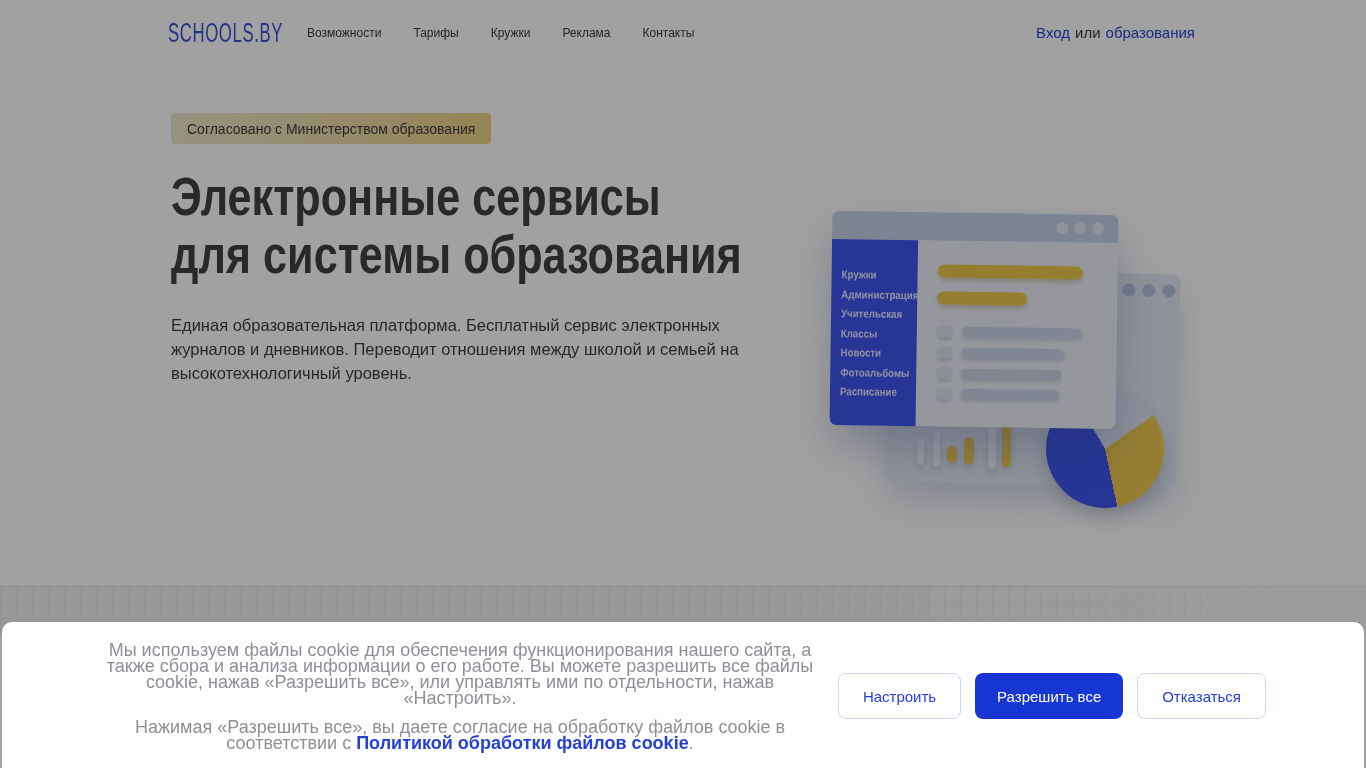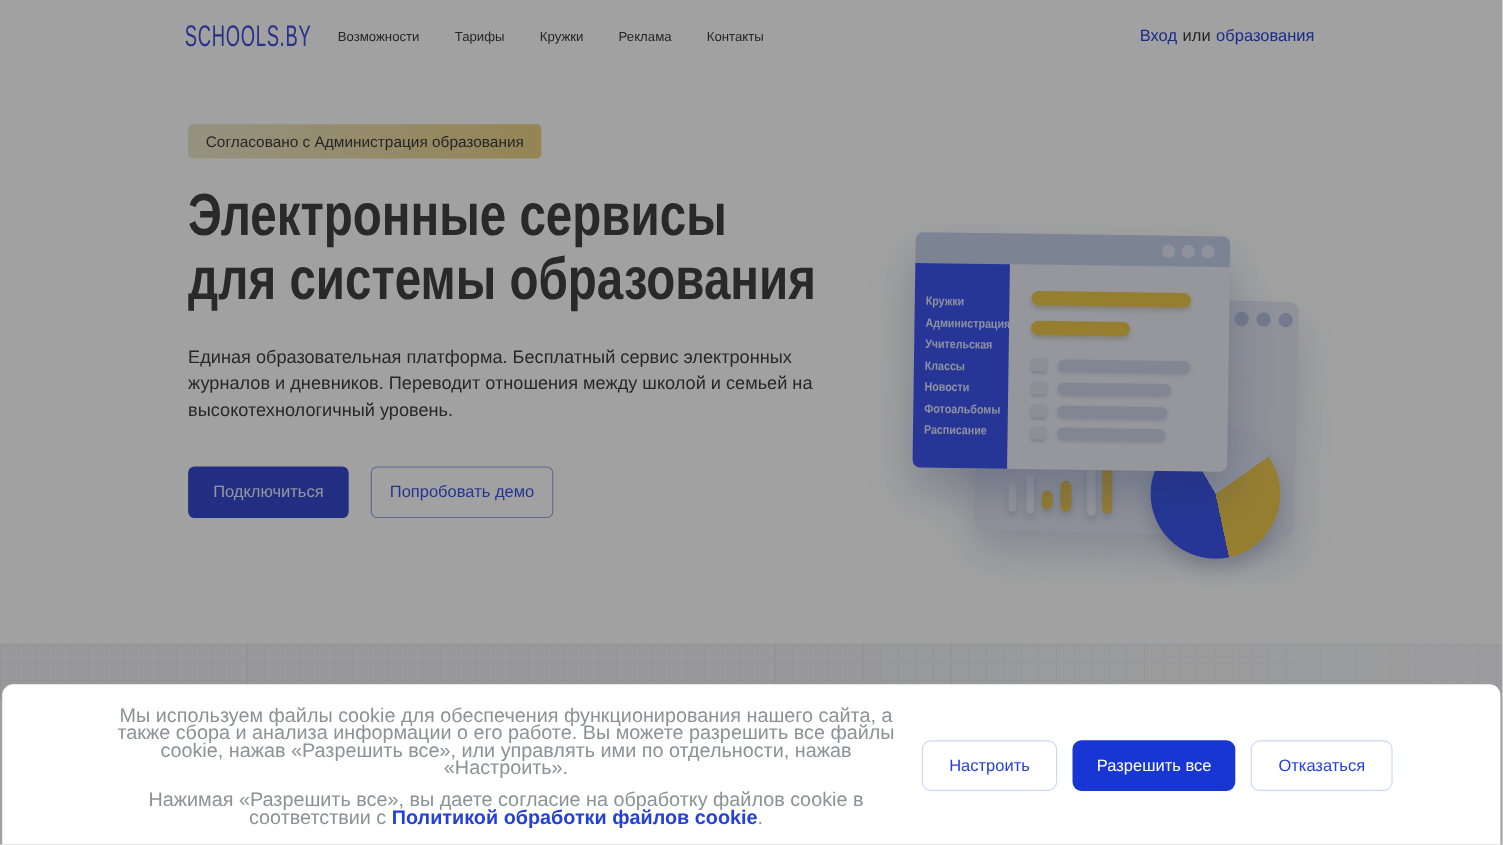--- a/index.html
+++ b/index.html
@@ -102,30 +102,26 @@
       <a>Контакты</a>
     </div>
     <div class="auth">
       <span class="lnk">Вход</span>
       <span class="or">или</span>
       <span class="lnk">образования</span>
     </div>
   </div>
 
   <div class="hero">
-    <div class="badge">Согласовано с Администрация образования</div>
+    <div class="badge">Согласовано с Министерством образования</div>
     <div class="h1">
       <span>Электронные сервисы</span>
       <span>для системы образования</span>
     </div>
     <p class="hero-p">Единая образовательная платформа. Бесплатный сервис электронных журналов и дневников. Переводит отношения между школой и семьей на высокотехнологичный уровень.</p>
-    <div class="btn-row">
-      <button class="btn btn-primary">Подключиться</button>
-      <button class="btn btn-secondary">Попробовать демо</button>
-    </div>
 
     <div class="illus">
       <div class="win-back">
         <div class="wb-dots">
             <i></i>
             <i></i>
             <i></i>
           </div>
       </div>
       <div class="pie"></div>

